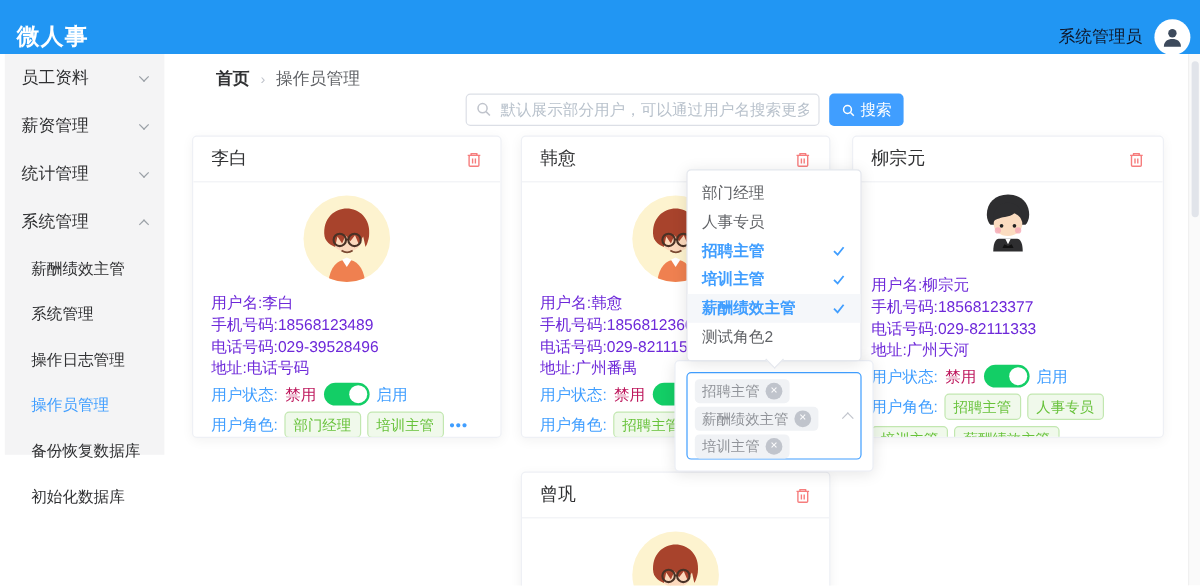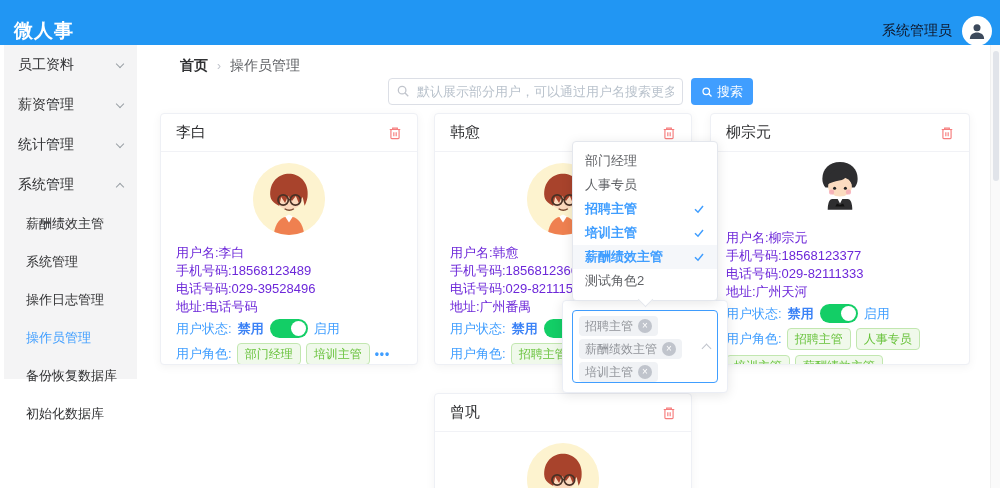--- a/index.html
+++ b/index.html
@@ -52,21 +52,21 @@
   .card { position:absolute; background:#fff; border:1px solid #eef0f5; border-radius:4px;
     box-shadow:0 2px 10px rgba(0,0,0,.05); overflow:hidden; }
   .card-header { height:38px; display:flex; align-items:center; justify-content:space-between;
     padding:0 15px; border-bottom:1px solid #f1f2f6; }
   .card-title { font-size:15px; color:#303133; }
   .trash-btn { color:#f67d7d; cursor:pointer; display:flex; align-items:center; }
   .card-body { padding:5px 15px 8px; }
   .avatar-wrap { display:flex; justify-content:center; padding:3px 0 6px; }
   .info-line { font-size:13px; color:#6d28d9; line-height:18px; white-space:nowrap; }
   .status-line { display:flex; align-items:center; gap:6px; height:25px; font-size:13px; color:#409eff; }
-  .status-off { color:#3b82f6;font-weight:bold; }
+  .status-off { color:#be185d; }
   .switch { width:38px; height:19px; background:#13ce66; border-radius:10px; position:relative;
     display:inline-block; cursor:pointer; flex:0 0 auto; }
   .switch .knob { position:absolute; right:2px; top:2px; width:15px; height:15px;
     background:#fff; border-radius:50%; }
   .roles-line { display:flex; align-items:center; flex-wrap:wrap; gap:5px; padding:2px 0;
     font-size:13px; color:#409eff; }
   .role-tag { background:#f0f9eb; border:1px solid #c2e7b0; color:#67c23a; font-size:12px;
     height:22px; line-height:20px; padding:0 7px; border-radius:4px; white-space:nowrap; }
   .more-dots { color:#409eff; font-weight:bold; letter-spacing:1px; font-size:12px; cursor:pointer; }
 

